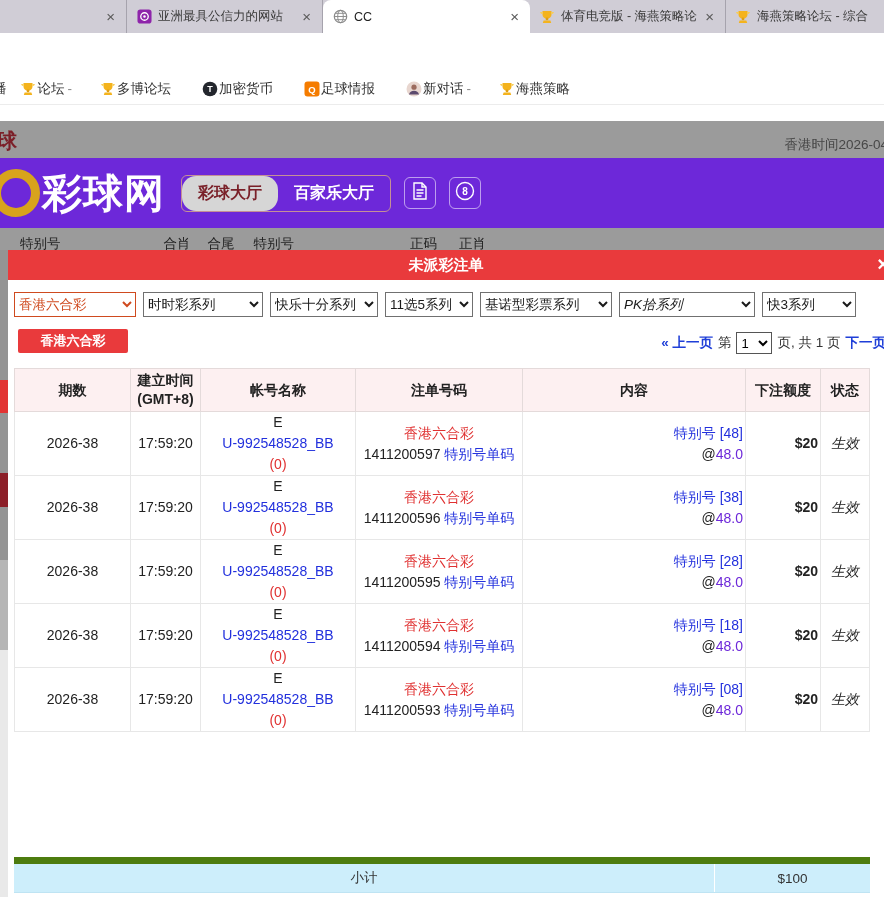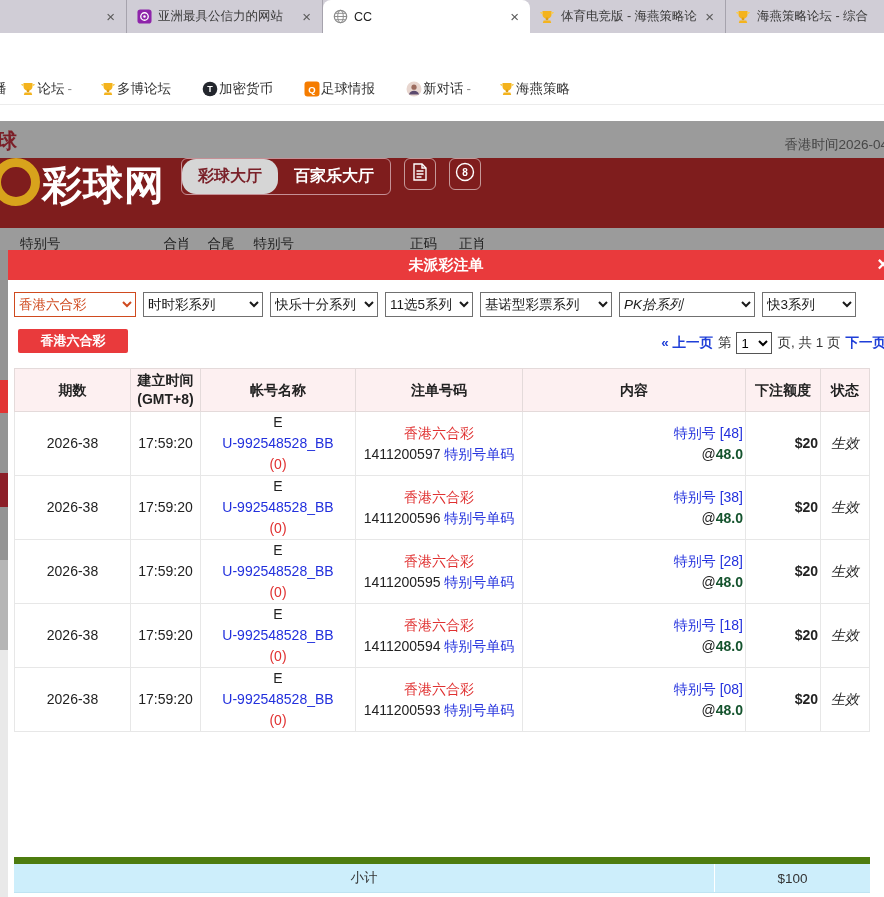--- a/index.html
+++ b/index.html
@@ -23,21 +23,21 @@
   .bm-item{display:inline-flex;align-items:center;gap:1px;margin-right:27px;font-size:13.5px;color:#333;white-space:nowrap;}
   .bm-item:first-of-type{margin-left:-7px;margin-right:10px;}
   .bm-suffix{color:#888;margin-left:2px;}
   .bm-ico{width:17px;height:17px;display:inline-flex;align-items:center;justify-content:center;}
 
   
   .gap-white{height:16px;background:#fff;}
   .band-time{height:37px;background:#9b9b9b;position:relative;}
   .band-time .part-logo{position:absolute;left:-4px;top:6px;color:#7c1f28;font-weight:bold;font-size:21px;}
   .band-time .hk-time{position:absolute;right:-4px;bottom:4px;font-size:13.5px;color:#474747;}
-  .site-header{height:70px;background:#7f1d1d;display:flex;align-items:flex-start;overflow:hidden;}
+  .site-header{height:70px;background:#6d28d9;display:flex;align-items:center;overflow:hidden;}
   .logo-ring{width:30px;height:30px;border:9px solid #d8a31c;border-radius:50%;margin-left:-8px;flex:0 0 auto;}
   .logo-text{color:#fff;font-size:40px;font-weight:bold;letter-spacing:1px;margin-left:2px;}
   .hall-group{display:flex;border:1px solid #c59096;border-radius:6px;overflow:hidden;margin-left:16px;}
   .hall{padding:7px 16px;font-size:16px;font-weight:bold;color:#fff;white-space:nowrap;border-radius:14px;}
   .hall.active{background:#d6d6d6;color:#7a2129;}
   .hd-iconbtn{width:30px;height:30px;border:1px solid rgba(255,255,255,.55);border-radius:6px;
               display:flex;align-items:center;justify-content:center;margin-left:13px;color:#fff;}
   .band-subnav{height:25px;background:#9b9b9b;overflow:hidden;font-size:13.5px;color:#1f1f1f;
                display:flex;align-items:flex-end;padding-bottom:4px;}
   .subnav-item{white-space:nowrap;}
@@ -83,21 +83,21 @@
   table.bets{border-collapse:collapse;table-layout:fixed;width:calc(100% - 20px);margin:13px 0 0 6px;font-size:14px;}
   table.bets th{background:#fdf0f1;border:1px solid #e4dada;font-weight:bold;color:#222;height:42px;
                 text-align:center;line-height:1.35;padding:0 2px;}
   table.bets td{border:1px solid #e7e7e7;height:53px;vertical-align:middle;line-height:1.5;padding:0 2px;color:#222;}
   td.c-period,td.c-time,td.c-account,td.c-ticket{text-align:center;}
   td.c-content{text-align:right;padding-right:10px;}
   td.c-amount{text-align:right;padding-right:8px;font-weight:bold;color:#111;}
   td.c-status{text-align:center;font-style:italic;}
   .lnk{color:#2230dd;}
   .red{color:#e03131;}
-  .odds{color:#14532d;font-weight:bold;}
+  .odds{color:#6d28d9;font-weight:normal;}
 
   .modal-footer{position:absolute;left:6px;right:14px;bottom:4px;height:28px;background:#cdeefb;
                 border-top:7px solid #4d7c0f;border-bottom:1px solid #bfe4f3;
                 display:flex;align-items:center;font-size:13.5px;color:#333;}
   .mf-label{flex:1;text-align:center;}
   .mf-total{width:155px;text-align:center;border-left:1px solid #ffffff;align-self:stretch;
             display:flex;align-items:center;justify-content:center;}
 </style>
 </head>
 <body>

